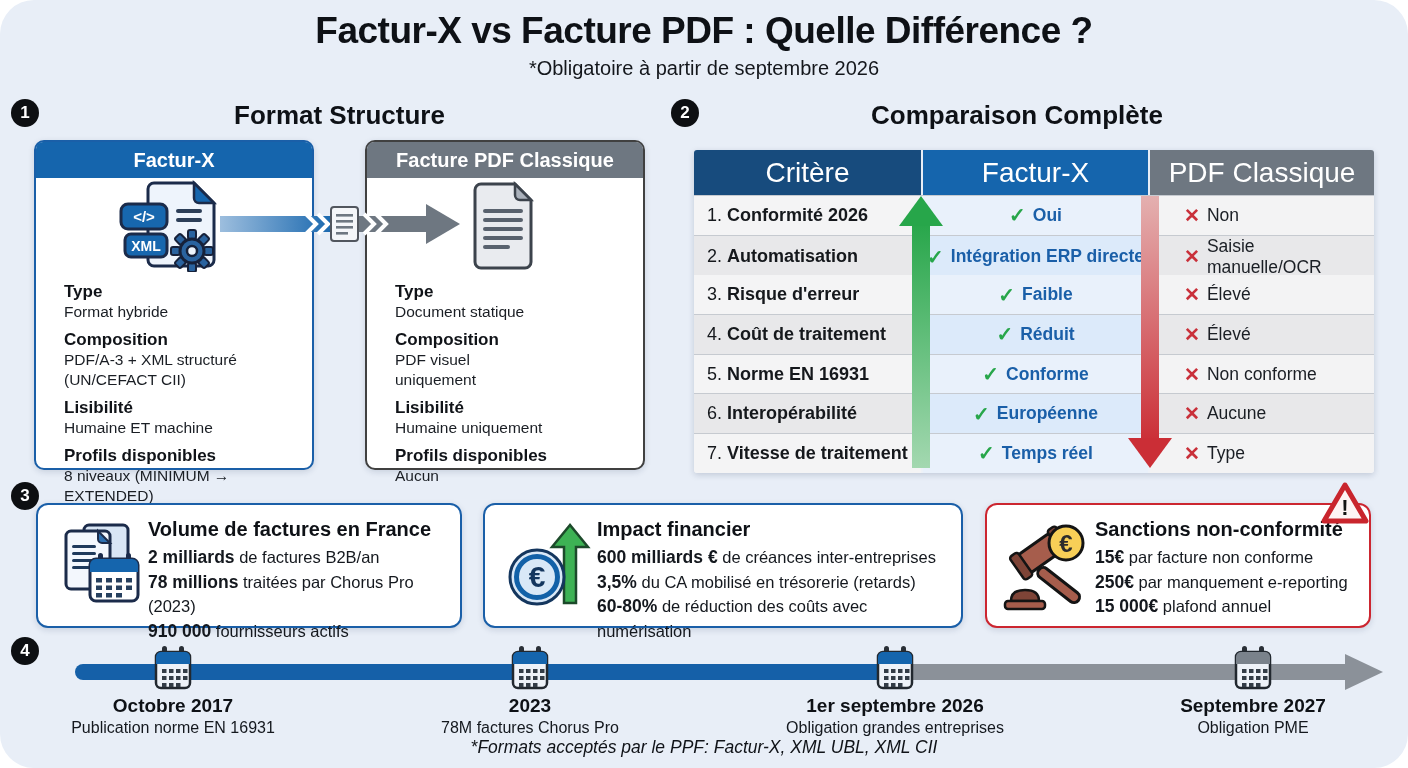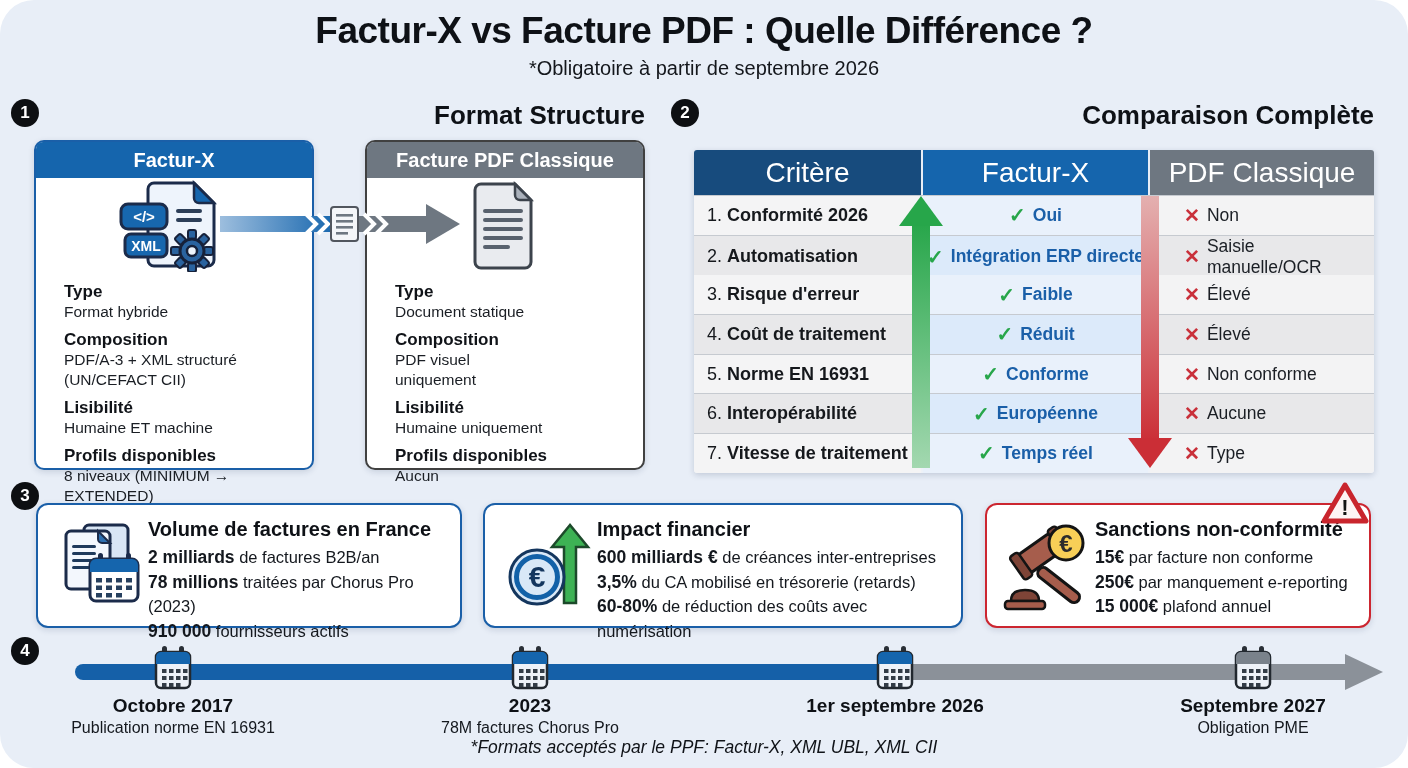--- a/index.html
+++ b/index.html
@@ -10,23 +10,23 @@
   .page-title{position:absolute;top:10px;left:0;width:100%;text-align:center;
     font-size:37px;font-weight:700;color:#0e1116;letter-spacing:-.5px;}
   .page-subtitle{position:absolute;top:57px;left:0;width:100%;text-align:center;
     font-size:20px;color:#14171c;}
 
   
   .badge-num{position:absolute;width:28px;height:28px;border-radius:50%;background:#0d0f12;
     color:#fff;font-size:17px;font-weight:700;display:flex;align-items:center;justify-content:center;}
   .b1{left:11px;top:99px}.b2{left:671px;top:99px}.b3{left:11px;top:482px}.b4{left:11px;top:637px}
 
-  .section-title{position:absolute;font-size:26px;font-weight:700;color:#0e1116;text-align:right;}
+  .section-title{position:absolute;font-size:26px;font-weight:700;color:#0e1116;text-align:center;}
   .st1{left:34px;top:100px;width:611px}
-  .st2{left:694px;top:100px;width:680px}
+  .st2{left:677px;top:100px;width:680px}
 
   
   .card{position:absolute;top:140px;width:280px;height:330px;background:#fff;border-radius:10px;
     box-shadow:0 2px 6px rgba(20,40,80,.15);box-sizing:border-box;}
   .card1{left:34px;border:2px solid #1a5fa8;}
   .card2{left:365px;border:2px solid #404040;}
   .card-head{height:36px;border-radius:7px 7px 0 0;display:flex;align-items:center;justify-content:center;
     color:#fff;font-size:20px;font-weight:700;}
   .card1 .card-head{background:#1565ad}
   .card2 .card-head{background:#6e7781}
@@ -521,20 +521,21 @@
             <rect x="8" y="30" width="4.5" height="4"></rect>
             <rect x="15" y="30" width="4.5" height="4"></rect>
             <rect x="22" y="30" width="4.5" height="4"></rect>
             <rect x="29" y="30" width="4.5" height="4"></rect>
             <rect x="8" y="37" width="4.5" height="4"></rect>
             <rect x="15" y="37" width="4.5" height="4"></rect>
             <rect x="22" y="37" width="4.5" height="4"></rect>
           </g>
         </svg>
         <div class="m-date">1er septembre 2026</div>
+        <div class="m-label">Obligation grandes entreprises</div>
       </div>
 
       <div class="milestone gray">
         <svg width="38" height="46" viewBox="0 0 38 46">
           <rect x="8" y="0" width="5" height="10" rx="2.5" fill="#2a2f36"></rect>
           <rect x="25" y="0" width="5" height="10" rx="2.5" fill="#2a2f36"></rect>
           <rect x="2" y="6" width="34" height="36" rx="5" fill="#eef2f8" stroke="#22282f" stroke-width="2.5"></rect>
           <path class="cal-head" d="M2 11 a5 5 0 0 1 5 -5 h24 a5 5 0 0 1 5 5 v7 h-34 z"></path>
           <g fill="#333c46">
             <rect x="8" y="23" width="4.5" height="4"></rect>

